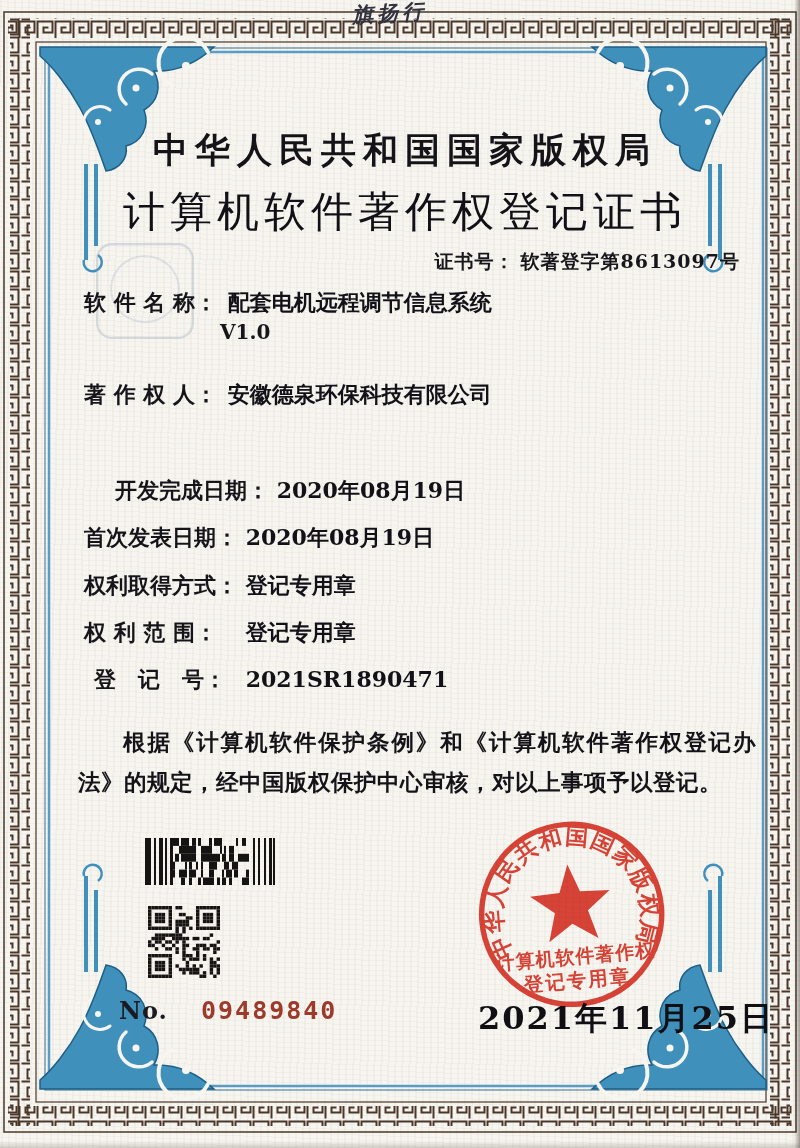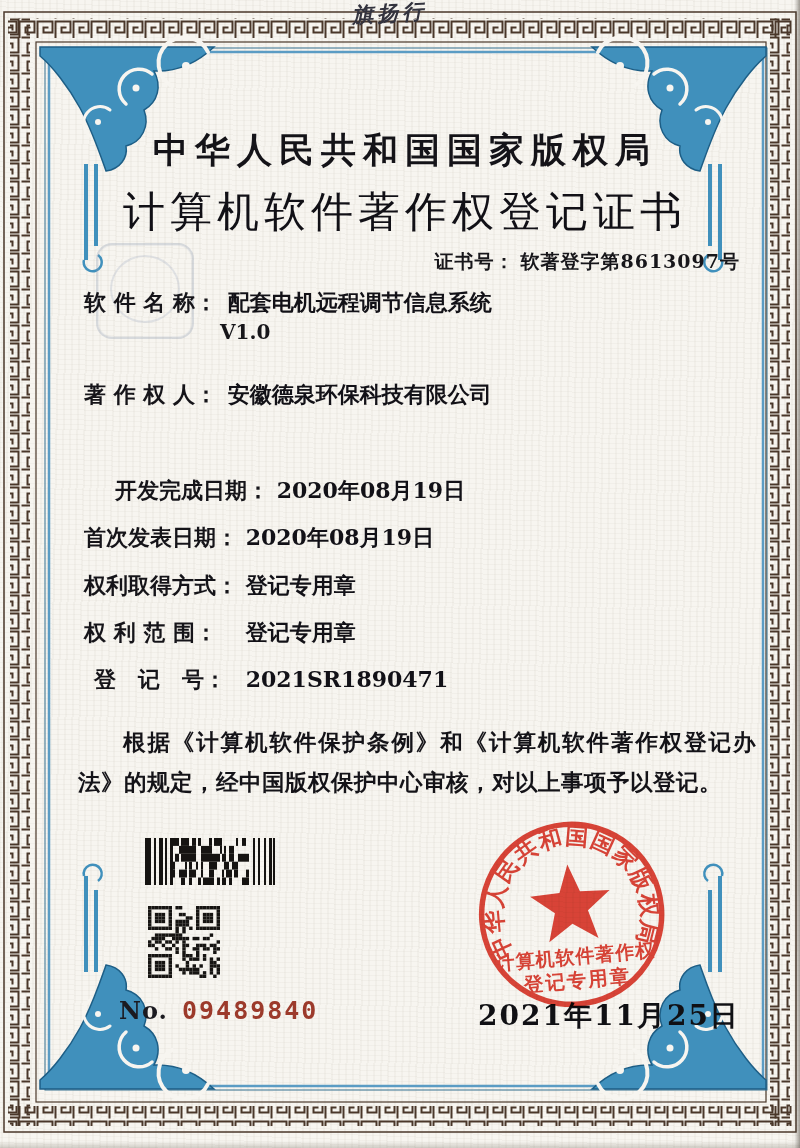--- a/index.html
+++ b/index.html
@@ -66,26 +66,26 @@
     text-indent:2em;text-align:justify;letter-spacing:.5px;color:#141318;
   }
 
   .barcode{left:145px;top:838px;}
   .qrcode{left:148px;top:906px;}
 
   .serial{left:119px;top:996px;white-space:nowrap;}
   .serial .no{font-size:24px;font-weight:700;color:#1b1a20;letter-spacing:1px;margin-top:24px;}
   .serial .num{
     font-family:"DejaVu Sans Mono","Liberation Mono",monospace;
-    font-size:25px;font-weight:700;color:#9c3a2b;letter-spacing:2px;margin-left:9px;
+    font-size:25px;font-weight:700;color:#9c3a2b;letter-spacing:2px;margin-left:28px;
   }
 
   .seal{left:460px;top:803px;mix-blend-mode:multiply;opacity:.93;transform:rotate(-5deg);}
   .issue-date{
-    left:478px;top:997px;font-size:28px;font-weight:700;letter-spacing:2px;color:#101014;
+    left:478px;top:997px;font-size:32px;font-weight:700;letter-spacing:2px;color:#101014;
   }
 
   .edge-right{left:794px;top:0;width:6px;height:1148px;
     background:linear-gradient(to right, rgba(0,0,0,0), rgba(58,52,44,.45));}
   .edge-bottom{left:0;top:1141px;width:800px;height:7px;
     background:linear-gradient(to bottom, rgba(0,0,0,0), rgba(90,84,70,.25));}
 </style>
 </head>
 <body>
 

